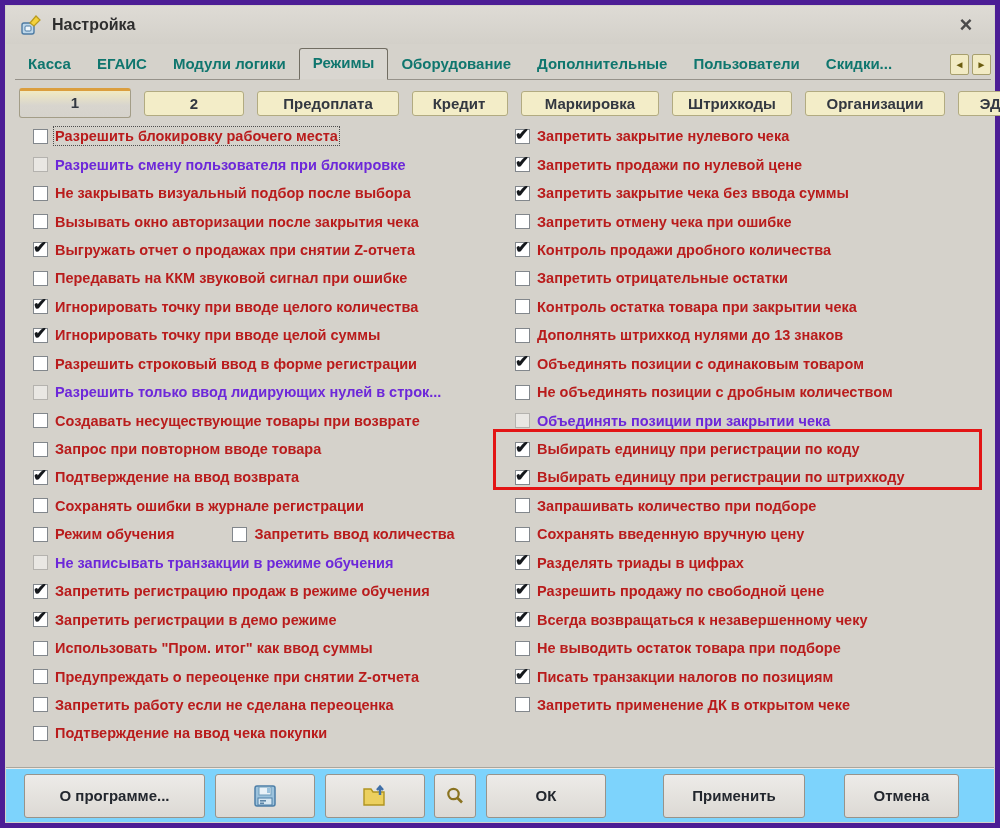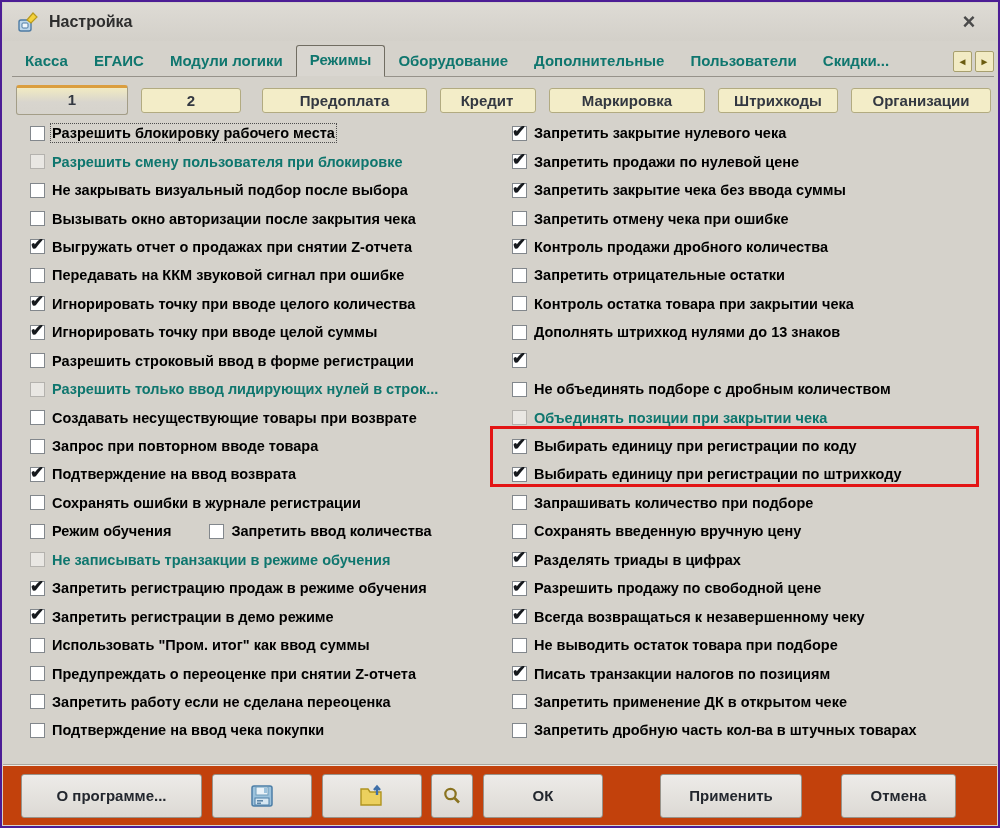--- a/index.html
+++ b/index.html
@@ -2,21 +2,21 @@
 <html><head>
 <meta charset="utf-8">
 <style>
   * { box-sizing: border-box; margin: 0; padding: 0; }
   html,body { width:1000px; height:828px; overflow:hidden; }
   body {
     font-family: "Liberation Sans", sans-serif;
     background:#d5d2cb;
     position:relative;
   }
-  .dialog { position:absolute; inset:0; border:2px solid #4c1d95; background:#d5d2cb;text-decoration:underline; }
+  .dialog { position:absolute; inset:0; border:5px solid #4c1d95; background:#d5d2cb;text-decoration:underline; }
 
   
   .titlebar {
     position:absolute; left:1px; right:1px; top:1px; height:38px;
     background:linear-gradient(#dedbd5,#d3d0c9);
     display:flex; align-items:center; padding:0 14px;
   }
   .title-icon { width:22px; height:22px; margin-right:10px; flex:0 0 auto; }
   .title-text { font-size:16px; font-weight:bold; color:#2e2e2e; }
   .close-x {
@@ -71,38 +71,38 @@
   .cb {
     position:relative; width:15px; height:15px; background:#ffffff;
     border:1px solid #82878c; flex:0 0 auto; margin-right:7px; cursor:default;
   }
   .cb.disabled { background:#e9e7e3; border-color:#b4b2ae; }
   .cb .mark {
     position:absolute; left:-1px; top:-6px; font-size:17px; font-weight:900;
     color:#15181c;
   }
   .lbl {
-    font-size:14.5px; font-weight:600; color:#000000; white-space:nowrap; cursor:default;
-  }
-  .lbl.disabled { color:#0f766e; }
+    font-size:14.5px; font-weight:600; color:#b91c1c; white-space:nowrap; cursor:default;
+  }
+  .lbl.disabled { color:#6d28d9; }
   .lbl.focus { outline:1px dotted #4d4d4d; outline-offset:1px; }
-  .second-group { display:flex; align-items:center; margin-left:38px;justify-content:space-between; }
+  .second-group { display:flex; align-items:center; margin-left:58px;justify-content:space-between; }
 
   
   .highlight-box {
     position:absolute; left:488px; top:424px; width:489px; height:61px;
     border:3px solid #e31515; pointer-events:none;
   }
 
   
   .footer-sep { position:absolute; left:1px; right:1px; top:762px; height:2px;
     border-top:1px solid #aaa69d; border-bottom:1px solid #eceae6; }
   .footer {
     position:absolute; left:1px; right:1px; top:764px; bottom:1px;
-    background:#c2410c; display:flex; align-items:center;
+    background:#7dd3fc; display:flex; align-items:center;
   }
   .btn {
     height:44px; background:linear-gradient(#edebe8,#dcd9d4);
     border:1px solid #98938a; border-radius:3px;
     font-family:"Liberation Sans", sans-serif;
     font-size:15px; font-weight:600; color:#23272e;
     display:flex; align-items:center; justify-content:center; cursor:default;
   }
   .btn-about { margin-left:18px; width:181px; }
   .btn-save  { margin-left:10px; width:100px; }
@@ -142,23 +142,23 @@
     <div class="tab-arrows">
       <div class="arrow-btn">◄</div>
       <div class="arrow-btn">►</div>
     </div>
   </div>
 
   <div class="subtabstrip">
     <div id="sub-tabs" style="display:flex;align-items:center;gap:13px;">
         <div class="subtab active" style="width: 112px;">1</div>
         <div class="subtab" style="width: 100px;">2</div>
-        <div class="subtab" style="width: 165px; margin-left: 8px;">Предоплата</div>
+        <div class="subtab" style="width: 142px;">Предоплата</div>
         <div class="subtab" style="width: 96px; padding-left: 12px;">Кредит</div>
-        <div class="subtab" style="width: 156px;">Маркировка</div>
+        <div class="subtab" style="width: 138px;">Маркировка</div>
         <div class="subtab" style="width: 120px;">Штрихкоды</div>
         <div class="subtab" style="width: 140px;">Организации</div>
         <div class="subtab" style="width: 76px;">ЭДО</div>
       </div>
 
   </div>
 
   <div class="col col-left" id="col-left">
       <div class="row">
         <span class="cb"></span>
@@ -303,24 +303,25 @@
         <span class="lbl">Контроль остатка товара при закрытии чека</span>
       </div>
       <div class="row">
         <span class="cb"></span>
         <span class="lbl">Дополнять штрихкод нулями до 13 знаков</span>
       </div>
       <div class="row">
         <span class="cb">
           <span class="mark">✔</span>
         </span>
-      </div>
-      <div class="row">
-        <span class="cb"></span>
-        <span class="lbl">Не объединять подборе с дробным количеством</span>
+        <span class="lbl">Объединять позиции с одинаковым товаром</span>
+      </div>
+      <div class="row">
+        <span class="cb"></span>
+        <span class="lbl">Не объединять позиции с дробным количеством</span>
       </div>
       <div class="row">
         <span class="cb disabled"></span>
         <span class="lbl disabled">Объединять позиции при закрытии чека</span>
       </div>
       <div class="row">
         <span class="cb">
           <span class="mark">✔</span>
         </span>
         <span class="lbl">Выбирать единицу при регистрации по коду</span>
@@ -363,24 +364,20 @@
       </div>
       <div class="row">
         <span class="cb">
           <span class="mark">✔</span>
         </span>
         <span class="lbl">Писать транзакции налогов по позициям</span>
       </div>
       <div class="row">
         <span class="cb"></span>
         <span class="lbl">Запретить применение ДК в открытом чеке</span>
-      </div>
-      <div class="row">
-        <span class="cb"></span>
-        <span class="lbl">Запретить дробную часть кол-ва в штучных товарах</span>
       </div>
     </div>
 
   <div class="highlight-box"></div>
 
   <div class="footer-sep"></div>
   <div class="footer">
     <button class="btn btn-about">О программе...</button>
     <button class="btn btn-save">
       <svg width="26" height="26" viewBox="0 0 26 26">

